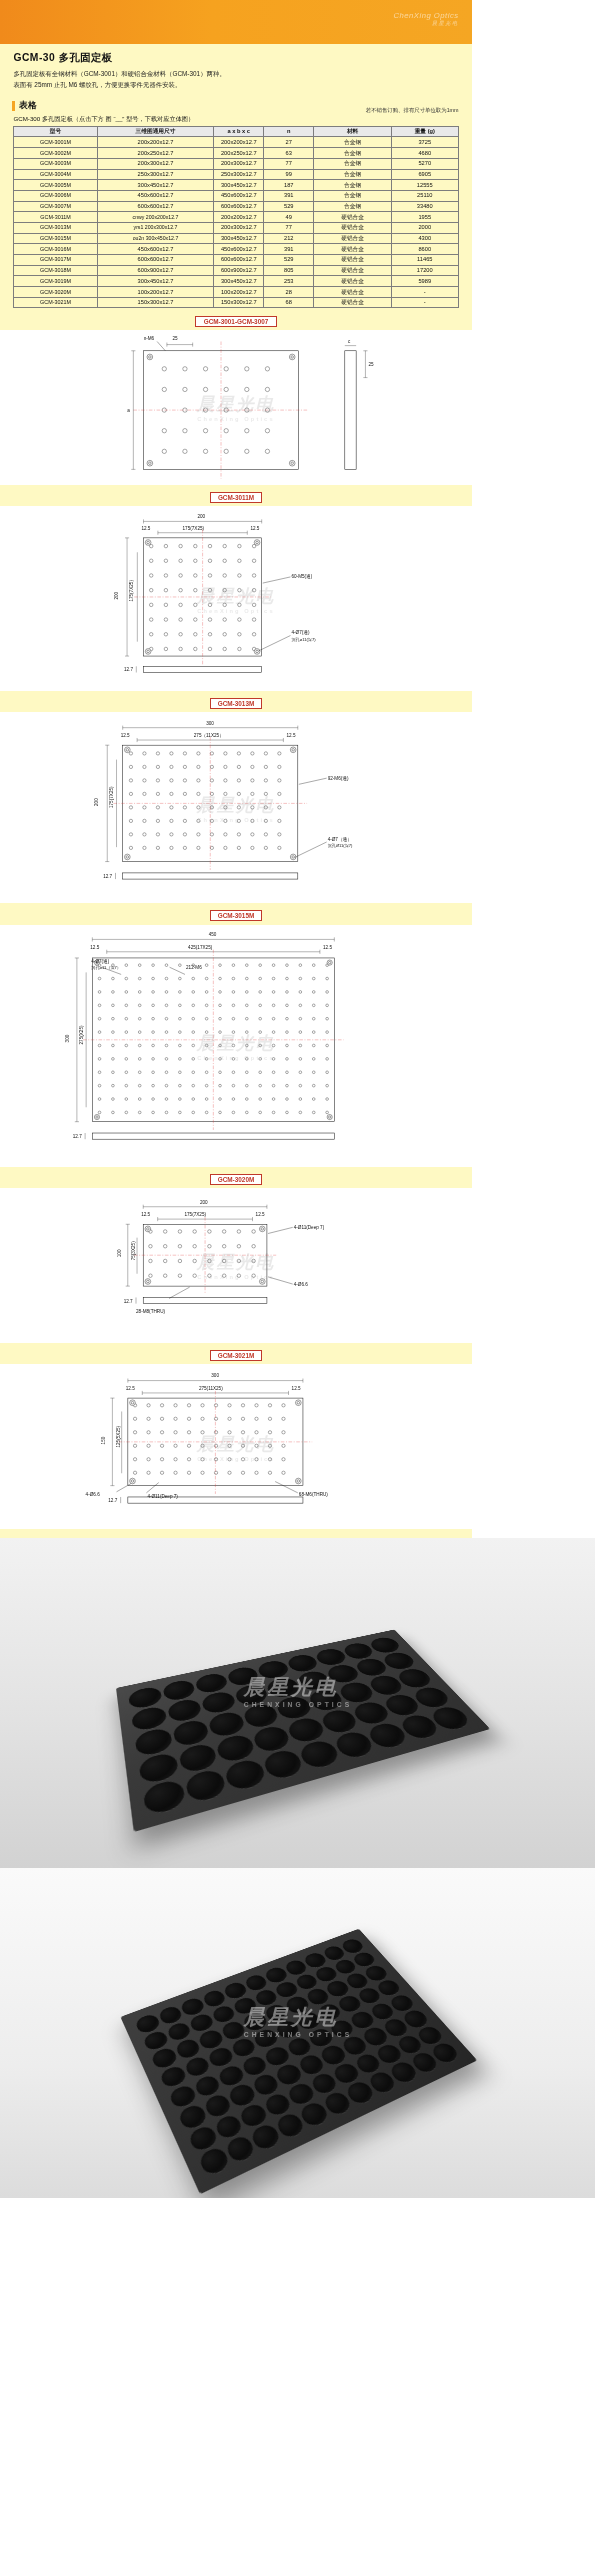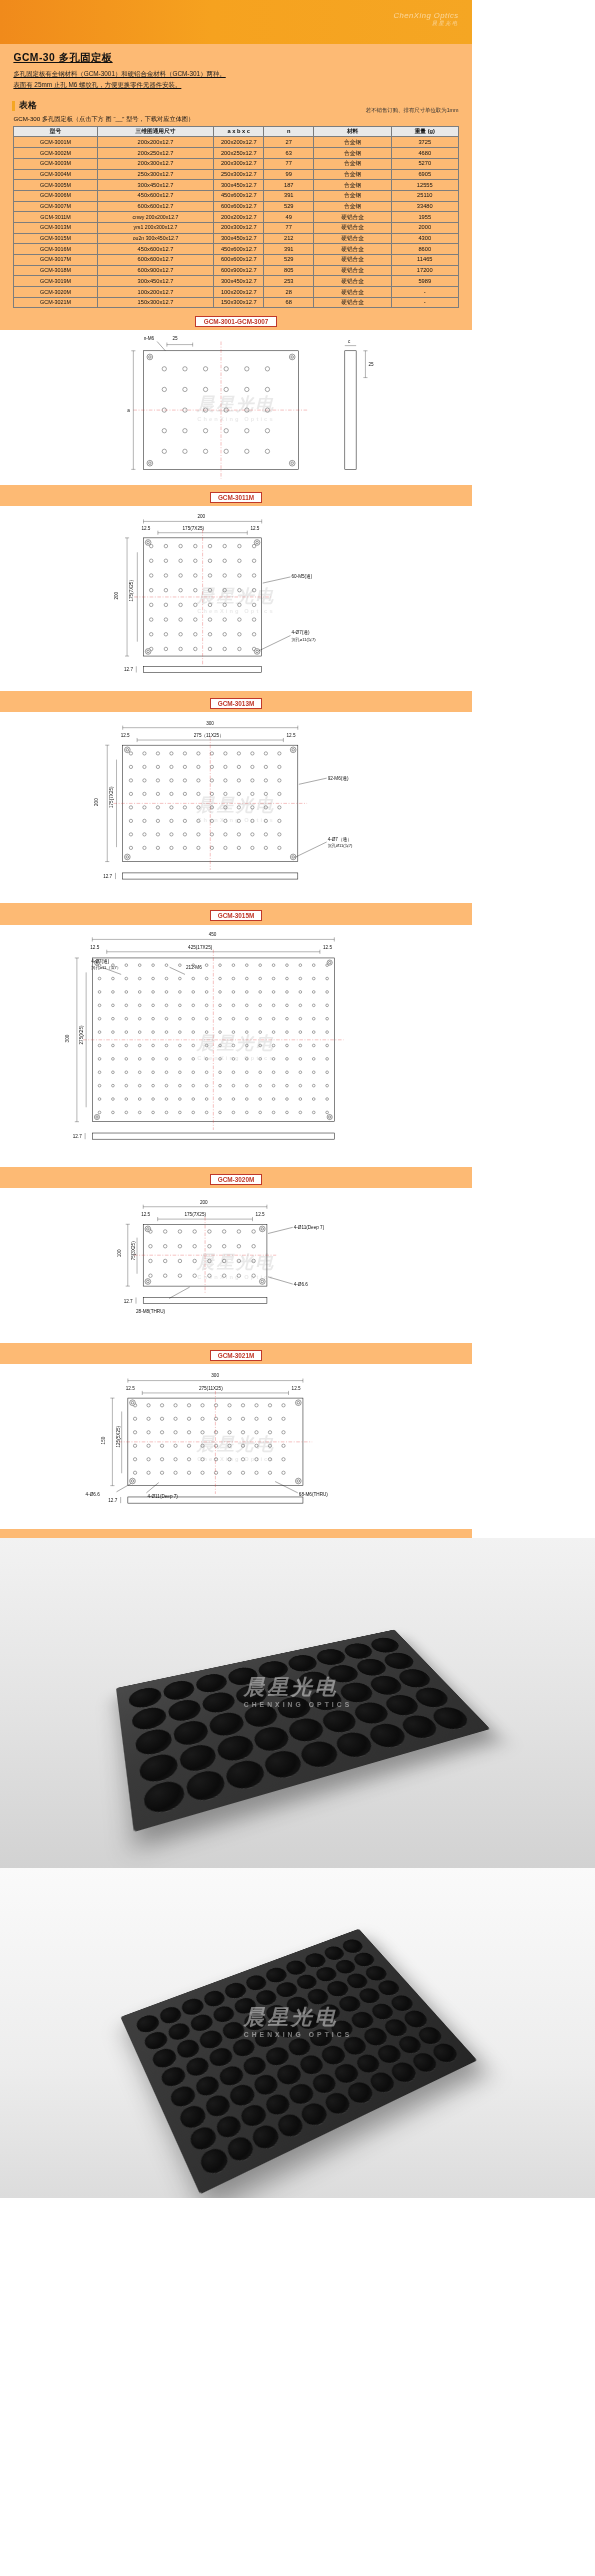--- a/index.html
+++ b/index.html
@@ -2,38 +2,38 @@
 <html lang="zh" style="font-size:8.2px"><head>
 <meta charset="utf-8">
 <style>
   html,body{margin:0;padding:0;background:#ffffff;}
   body{
     width:596px;
     font-family:"Liberation Sans","DejaVu Sans",sans-serif;
     color:#111;
     -webkit-font-smoothing:antialiased;
   }
-  .page{width:472px;position:relative;background:#fdba74;}
+  .page{width:472px;position:relative;background:#fef9c3;}
 
   
   .topband{
     height:44px;
     background:linear-gradient(90deg,#f08a1b 0%,#f6a21f 45%,#f5a623 100%);
     position:relative;
     overflow:hidden;
   }
   .topband .wm{
     position:absolute;right:13.4px;top:11.3px;
     color:rgba(255,255,255,.55);
     font-size:7.7px;letter-spacing:0.5px;font-style:italic;
   }
   .topband .wm small{display:block;font-size:5.2px;letter-spacing:1.5px;text-align:right;}
 
   
-  .title-wrap{padding:7.2px 13.4px 2.1px 13.4px;text-decoration:underline;}
+  .title-wrap{padding:7.2px 13.4px 2.1px 13.4px;}
   .maintitle{font-size:10.3px;font-weight:bold;color:#111;letter-spacing:0.5px;}
   .intro{font-size:6.4px;line-height:10.3px;color:#222;margin-top:4.1px;}
   .intro p{margin:0;}
 
   
   .sec{
     margin:8.2px 12.4px 3.1px 12.4px;
     display:flex;align-items:center;gap:4.1px;
   }
   .sec .bar{width:2.6px;height:9.8px;background:#f5a623;display:block;}

